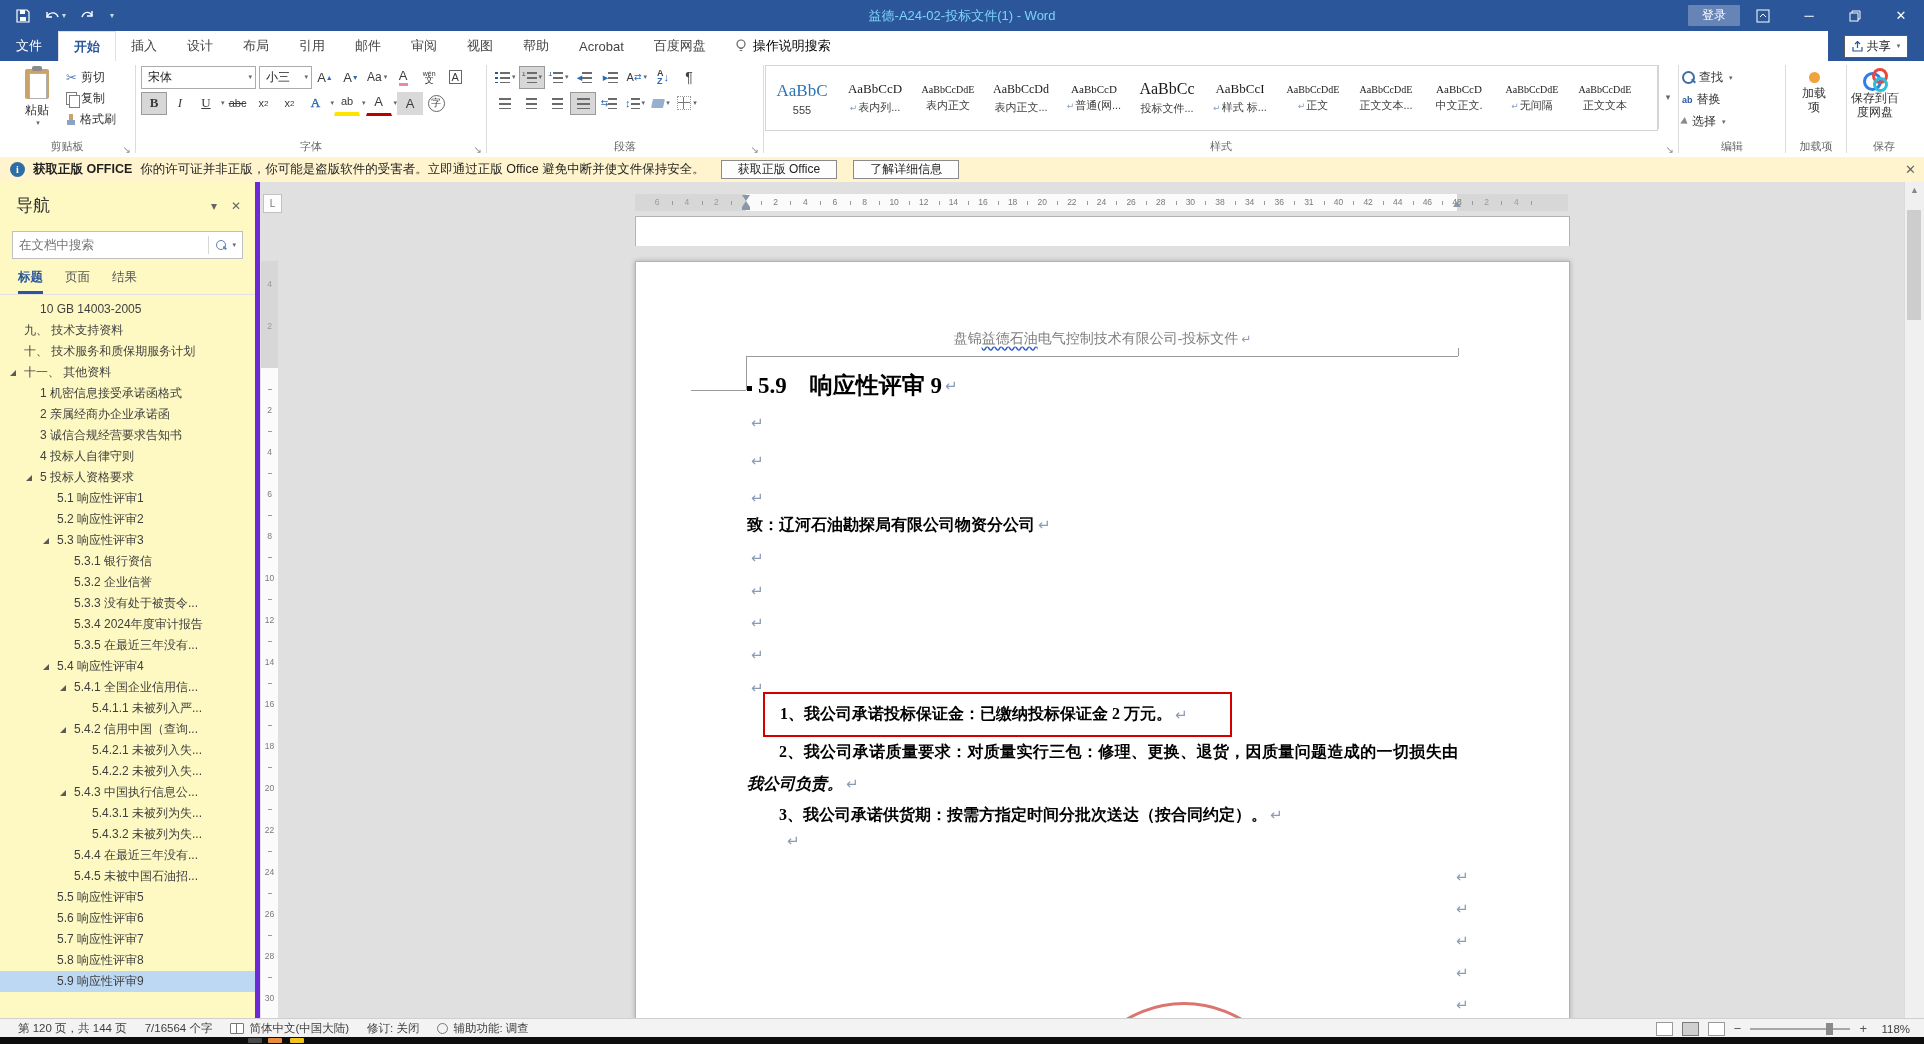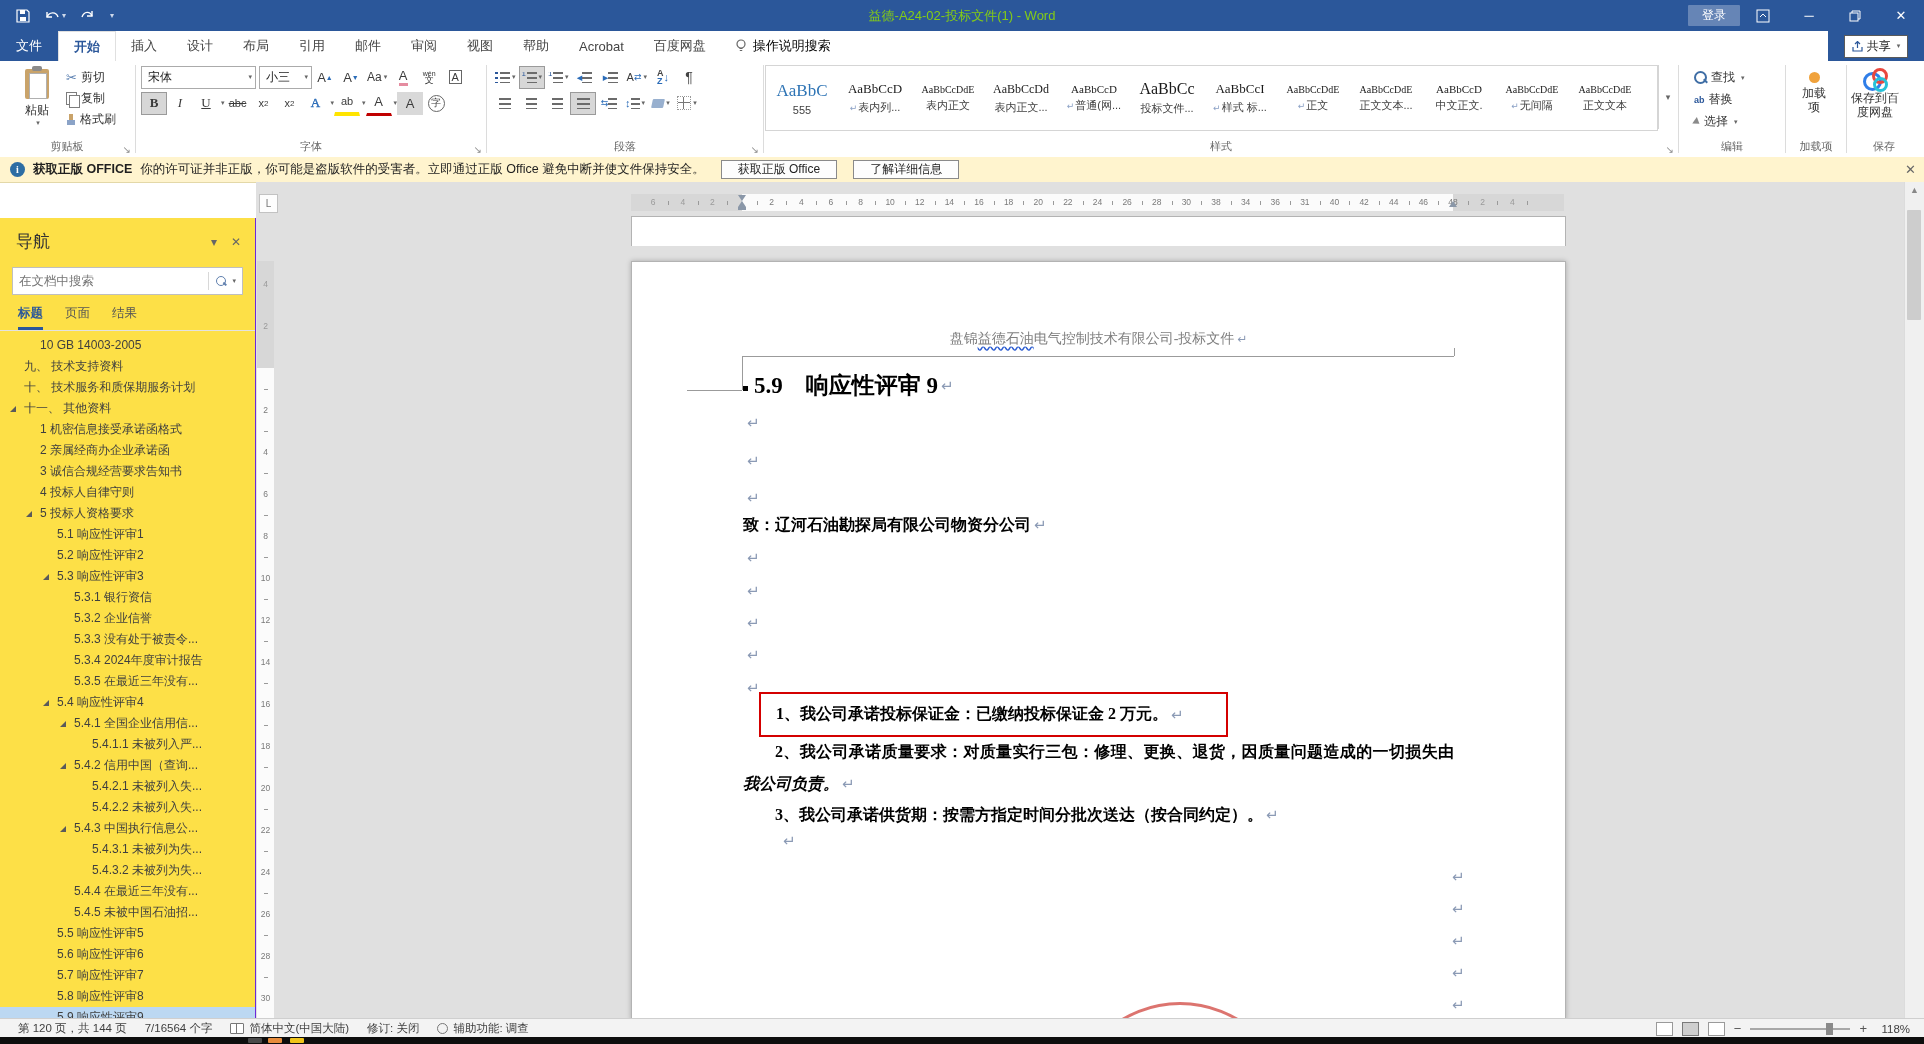--- a/index.html
+++ b/index.html
@@ -5,21 +5,21 @@
   html,body{margin:0;padding:0;background:#333;}
   .app{position:relative;width:1924px;height:1044px;background:#fff;overflow:hidden;
        font-family:"Liberation Sans","DejaVu Sans",sans-serif;-webkit-font-smoothing:antialiased;}
   
   .titlebar{position:absolute;left:0;top:0;width:1924px;height:31px;background:#2b579a;color:#fff;
             display:flex;align-items:center;}
   .qat{display:flex;align-items:center;gap:14px;padding-left:16px;}
   .qat .qbtn{display:flex;align-items:center;color:#fff;font-size:13px;cursor:default;}
   .qat svg{display:block;}
   .caret{font-size:8px;color:#cdd8ea;margin-left:2px;}
-  .tb-title{position:absolute;left:0;right:0;text-align:center;font-size:13px;color:#84cc16;pointer-events:none;}
+  .tb-title{position:absolute;left:0;right:0;text-align:center;font-size:13px;color:#7dd3fc;pointer-events:none;}
   .tb-right{position:absolute;right:0;top:0;height:31px;display:flex;align-items:stretch;}
   .signin{margin:5px 0;padding:0 14px;background:rgba(255,255,255,.28);color:#fff;border:none;
           font-size:12px;border-radius:1px;}
   .wbtn{width:46px;display:flex;align-items:center;justify-content:center;color:#fff;font-size:13px;}
   
   .tabrow{position:absolute;left:0;top:31px;width:1924px;height:30px;background:#fff;display:flex;align-items:stretch;}
   .tab-file{width:58px;background:#2b579a;color:#fff;font-size:13px;display:flex;align-items:center;justify-content:center;}
   .tabs{display:flex;}
   .tab{padding:0 15px;font-size:13px;color:#444;display:flex;align-items:center;}
   .tab.active{color:#2b579a;background:#fff;border:1px solid #e0e0e0;border-bottom:none;font-weight:bold;}
@@ -80,21 +80,21 @@
   .g-sty{width:912px;}
   .gallery{display:flex;border:1px solid #d5d5d5;background:#fff;height:64px;margin-top:1px;}
   .styleitem{width:72px;display:flex;flex-direction:column;align-items:center;justify-content:center;gap:3px;border-right:1px solid transparent;}
   .sprev{font-family:"Liberation Serif",serif;color:#1a1a1a;white-space:nowrap;}
   .sprev.blue{color:#2e74b5;}
   .sname{font-size:11px;color:#3f3f3f;white-space:nowrap;}
   .smark{color:#8aa0c5;font-size:9px;margin-right:1px;}
   .morecol{width:18px;border-left:1px solid #d5d5d5;display:flex;align-items:center;justify-content:center;color:#666;font-size:9px;}
   
   .g-edit{width:104px;}
-  .ecol{display:flex;flex-direction:column;gap:3px;padding:4px 0 0 14px;}
+  .ecol{display:flex;flex-direction:column;gap:3px;padding:4px 0 0 2px;}
   .i-find{display:inline-block;width:9px;height:9px;border:2px solid #3f6ea5;border-radius:50%;position:relative;}
   .i-find::after{content:"";position:absolute;left:7px;top:7px;width:5px;height:2px;background:#3f6ea5;transform:rotate(45deg);}
   .i-rep{font-size:9px;color:#2b579a;font-weight:bold;}
   .i-selarrow{width:0;height:0;border-left:6px solid #8a8a8a;border-top:4px solid transparent;border-bottom:4px solid transparent;transform:rotate(35deg);}
   .bigbtn{width:54px;display:flex;flex-direction:column;align-items:center;gap:3px;font-size:12px;color:#333;text-align:center;line-height:14px;padding-top:4px;}
   .dot-org{width:11px;height:11px;border-radius:50%;background:#f0a23c;margin-top:4px;}
   .bd-logo{position:relative;width:24px;height:20px;}
   .bd-logo i{position:absolute;border-radius:50%;display:block;}
   .bd-b{left:0;top:4px;width:13px;height:13px;border:3px solid #2f7ee8;}
   .bd-r{left:9px;top:0;width:10px;height:10px;border:3px solid #e8483f;}
@@ -103,21 +103,21 @@
   .msgbar{position:absolute;left:0;top:157px;width:1924px;height:25px;background:#fff4ce;border-bottom:1px solid #e3d8a8;
           display:flex;align-items:center;font-size:12.5px;color:#1f1f1f;}
   .info-ic{width:15px;height:15px;border-radius:50%;background:#2d6da3;color:#fff;font-size:10px;font-weight:bold;
            display:flex;align-items:center;justify-content:center;margin:0 8px 0 10px;font-family:"Liberation Serif",serif;}
   .msg-bold{font-weight:bold;margin-right:8px;}
   .msg-btn{margin-left:16px;height:19px;background:#fdfdfd;border:1px solid #8a8a8a;font-size:12px;padding:0 16px;color:#1f1f1f;}
   .msg-close{position:absolute;right:8px;color:#666;font-size:13px;}
   
   .main{position:absolute;left:0;top:182px;width:1924px;height:836px;display:flex;}
   
-  .nav{width:255px;background:#fde047;border-right:1px solid #6d28d9;position:relative;flex:none;overflow:hidden;margin-top:36px;}
+  .nav{width:255px;background:#fef9c3;border-right:5px solid #6d28d9;position:relative;flex:none;overflow:hidden;}
   .nav-head{display:flex;align-items:center;padding:12px 14px 6px 16px;}
   .nav-title{font-size:17px;color:#333;flex:1;}
   .nav-head .hbtn{color:#666;font-size:12px;margin-left:14px;}
   .nav-search{margin:8px 12px 10px 12px;height:26px;background:#fff;border:1px solid #bfbfbf;display:flex;align-items:center;}
   .nav-search input{flex:1;border:none;outline:none;font-size:12.5px;color:#333;padding:0 6px;background:transparent;font-family:inherit;}
   .nav-search .sep{width:1px;height:18px;background:#d8d8d8;}
   .mag{width:8px;height:8px;border:1.5px solid #5f7fae;border-radius:50%;position:relative;margin:0 4px 0 7px;}
   .mag::after{content:"";position:absolute;left:6px;top:6px;width:4px;height:1.5px;background:#5f7fae;transform:rotate(45deg);}
   .nav-tabs{display:flex;gap:22px;padding:0 0 0 18px;border-bottom:1px solid #e3e2e1;}
   .ntab{font-size:12.5px;color:#555;padding-bottom:5px;}

